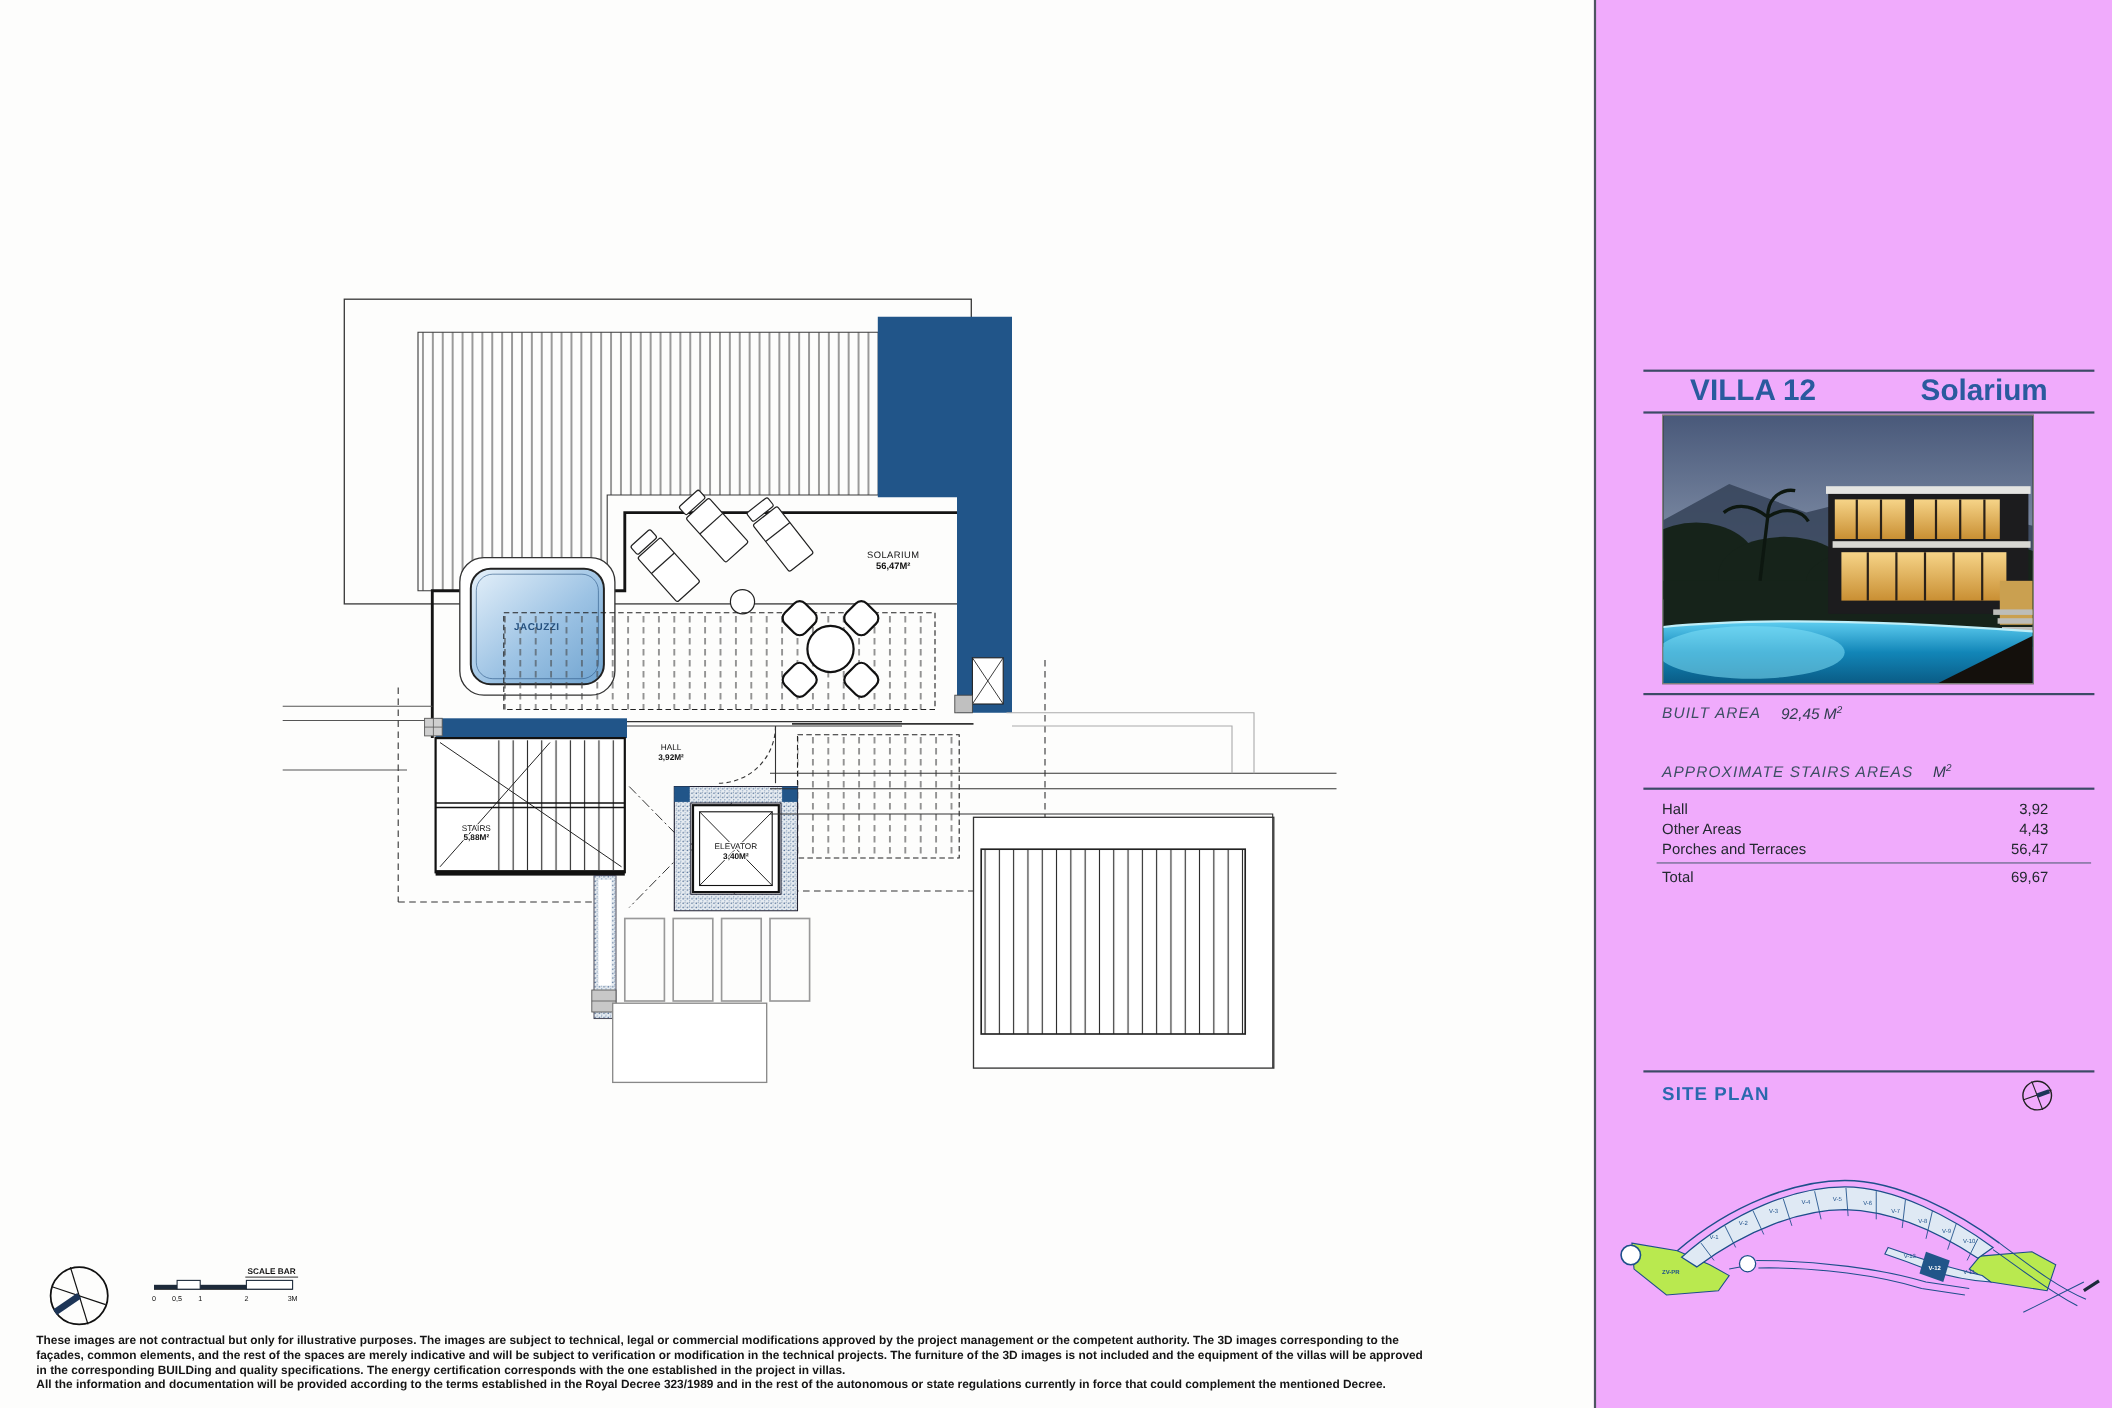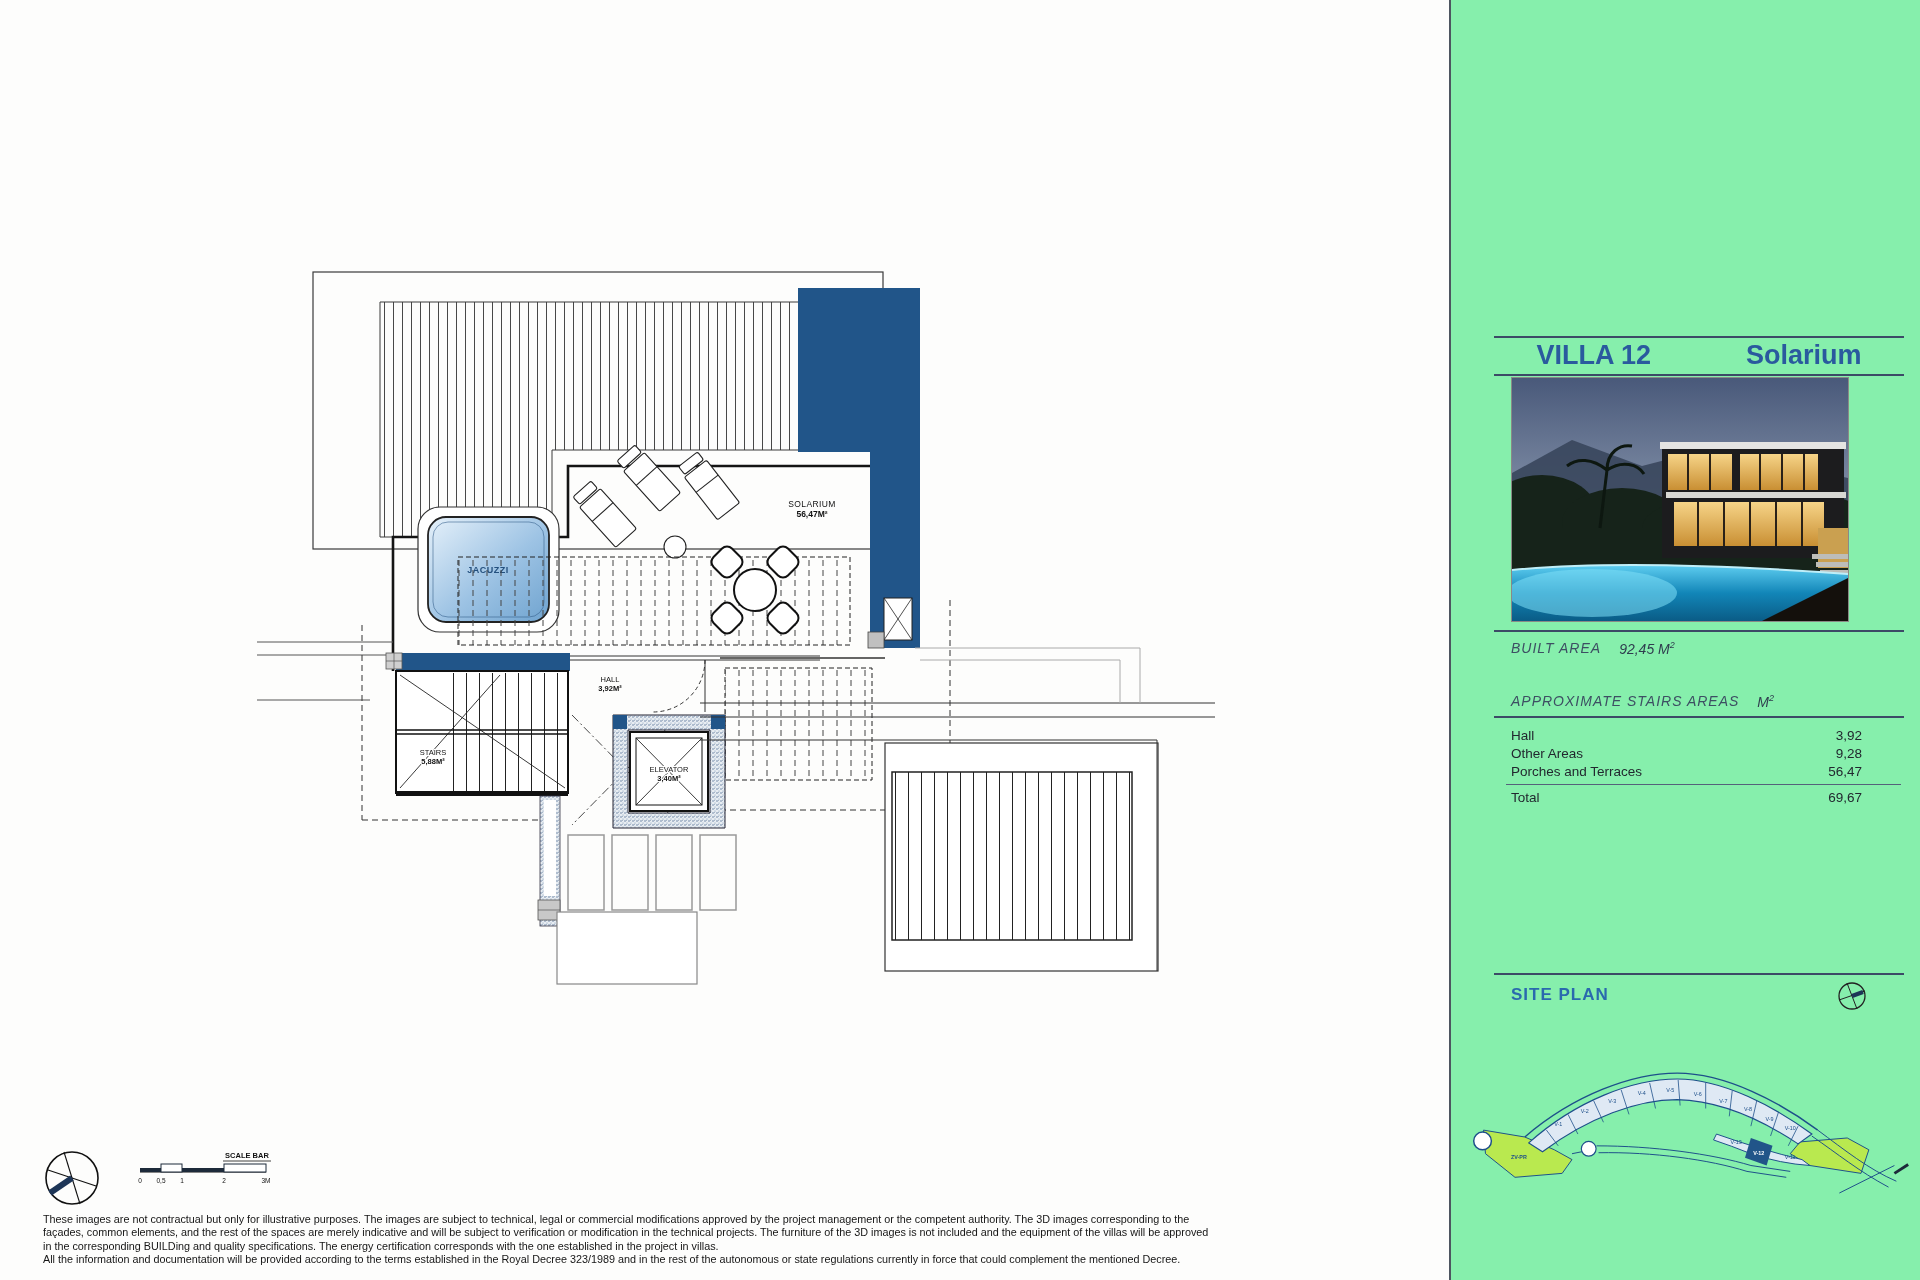--- a/index.html
+++ b/index.html
@@ -2,39 +2,39 @@
 <html><head>
 <meta charset="utf-8">
 <style>
   html,body{margin:0;padding:0;background:#fff;}
   .page{position:relative;width:1920px;height:1280px;background:#fdfdfc;overflow:hidden;
         font-family:"Liberation Sans",sans-serif;}
   svg text{font-family:"Liberation Sans",sans-serif;}
   .abs{position:absolute;}
   
   .panel{position:absolute;left:1449px;top:0;width:471px;height:1280px;
-         background:#86efac;border-left:2px solid #4d5560;box-sizing:border-box;}
+         background:#f0abfc;border-left:2px solid #4d5560;box-sizing:border-box;}
   .hr{position:absolute;left:43px;width:410px;height:2px;background:#3c4a66;}
   .hr.thin{height:1px;background:#55617a;}
   .title-row{position:absolute;left:43px;top:340px;width:410px;display:flex;
              justify-content:center;gap:95px;font-size:27px;font-weight:bold;color:#2a5a9e;}
   .photo{position:absolute;left:60px;top:377px;width:338px;height:245px;border:1px solid #8a8a86;
          box-sizing:border-box;overflow:hidden;background:#222;}
   .kv{position:absolute;left:60px;right:58px;display:flex;justify-content:flex-start;
       color:#3d4f63;font-size:14px;letter-spacing:1px;font-style:italic;}
   .kv .val{color:#2f3c4e;letter-spacing:0;margin-left:18px;}
   sup{font-size:9px;}
   .arearow{position:absolute;left:60px;right:58px;display:flex;justify-content:space-between;
            color:#22282f;font-size:13.5px;}
   .siteplan-title{position:absolute;left:60px;top:985px;font-size:17px;font-weight:bold;
                   color:#2a69ae;letter-spacing:1px;text-align:right;}
   .panel-compass{position:absolute;left:385px;top:980px;}
   
-  .disclaimer{position:absolute;left:43px;top:1213px;width:1400px;color:#151515;
-              font-size:10.8px;line-height:13.4px;white-space:nowrap;}
+  .disclaimer{position:absolute;left:33px;top:1213px;width:1400px;color:#151515;
+              font-size:10.8px;line-height:13.4px;white-space:nowrap;font-weight:bold;}
 </style>
 </head>
 <body>
 
 <div class="page">
 
   <svg class="abs" style="left:200px;top:260px" width="1030" height="740" viewBox="0 0 1030 740">
     <defs>
       <pattern id="vh" width="9" height="10" patternUnits="userSpaceOnUse">
         <line x1="4.5" y1="0" x2="4.5" y2="10" stroke="#333" stroke-width="0.9"></line>
@@ -318,21 +318,21 @@
       <span class="val"><span>M</span><sup>2</sup></span>
     </div>
     <div class="hr" style="top:716px"></div>
 
     <div class="arearow" style="top:728px">
       <span>Hall</span>
       <span>3,92</span>
     </div>
     <div class="arearow" style="top:746px">
       <span>Other Areas</span>
-      <span>9,28</span>
+      <span>4,43</span>
     </div>
     <div class="arearow" style="top:764px">
       <span>Porches and Terraces</span>
       <span>56,47</span>
     </div>
     <div class="hr thin" style="top:784px;left:55px;width:395px"></div>
     <div class="arearow" style="top:790px">
       <span>Total</span>
       <span>69,67</span>
     </div>

